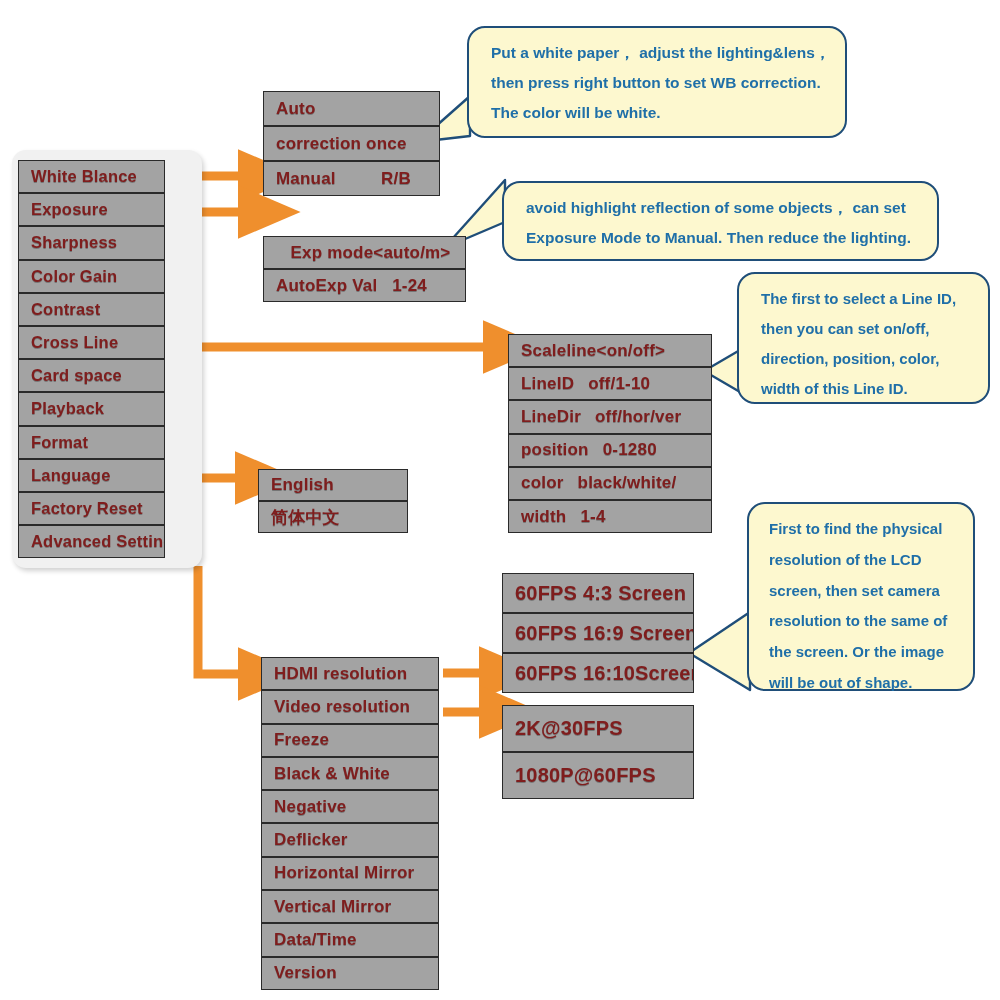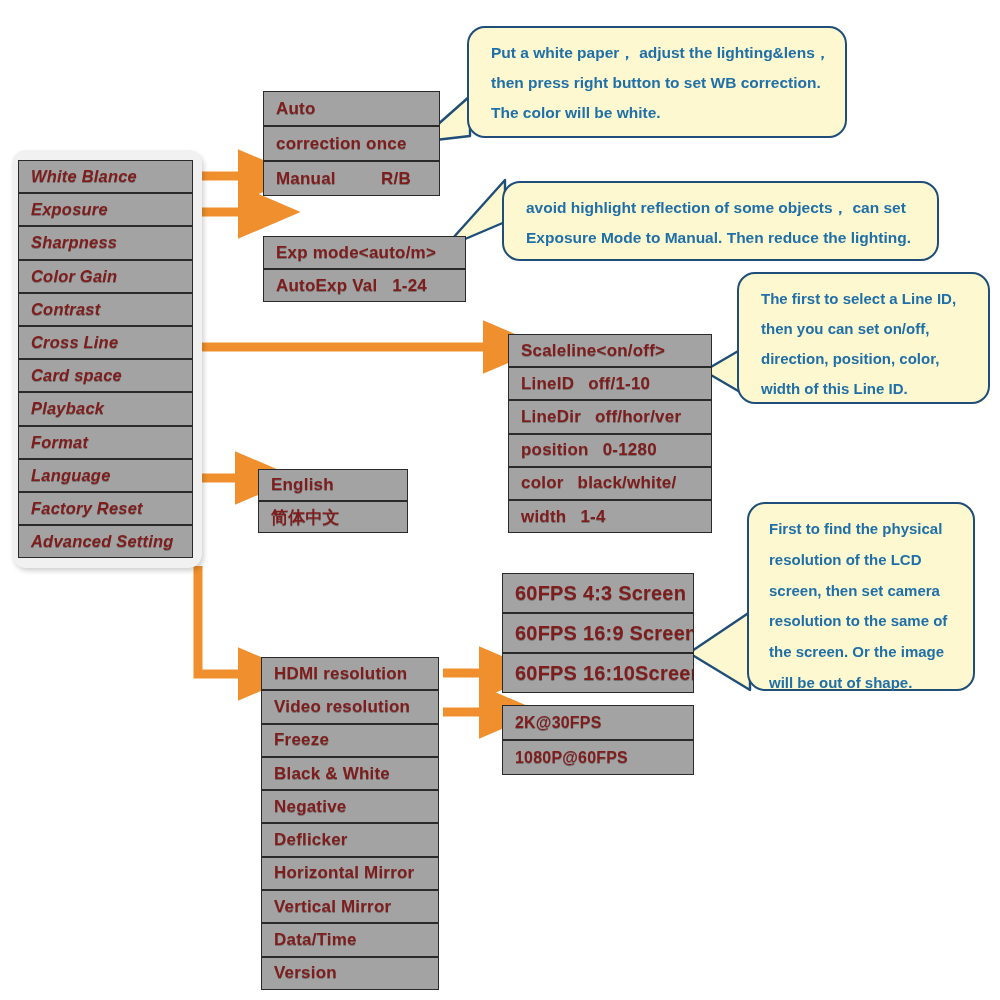--- a/index.html
+++ b/index.html
@@ -63,22 +63,21 @@
   }
   .menu-item + .menu-item { margin-top: 0px; }
 
   .menu-item .lbl { padding-left: 12px; }
   .menu-item .val { margin-left: auto; padding-right: 14px; }
 
   
   #main-menu {
     left: 18px;
     top: 160px;
-    width: 175px;
-    font-style: italic;
+    width: 147px;
   }
   #main-menu .menu-item {
     height: 33.2px;
     font-size: 16.5px;
   }
 
   
   #wb-menu {
     left: 263px;
     top: 91px;
@@ -92,20 +91,21 @@
 
   
   #exp-menu {
     left: 263px;
     top: 236px;
     width: 203px;
   }
   #exp-menu .menu-item {
     height: 33px;
     font-size: 17px;
+    justify-content: center;
   }
   #exp-menu .menu-item .val { padding-right: 38px; }
 
   
   #cl-menu {
     left: 508px;
     top: 334px;
     width: 204px;
   }
   #cl-menu .menu-item {
@@ -152,22 +152,22 @@
     text-align: center;
   }
 
   
   #video-menu {
     left: 502px;
     top: 705px;
     width: 192px;
   }
   #video-menu .menu-item {
-    height: 35px;
-    font-size: 16px;
+    height: 47px;
+    font-size: 20px;
   }
 
   
   .callout {
     position: absolute;
     box-sizing: border-box;
     background: #fdf8cf;
     border: 2px solid #1f4e79;
     border-radius: 18px;
     color: #1f6fa8;

